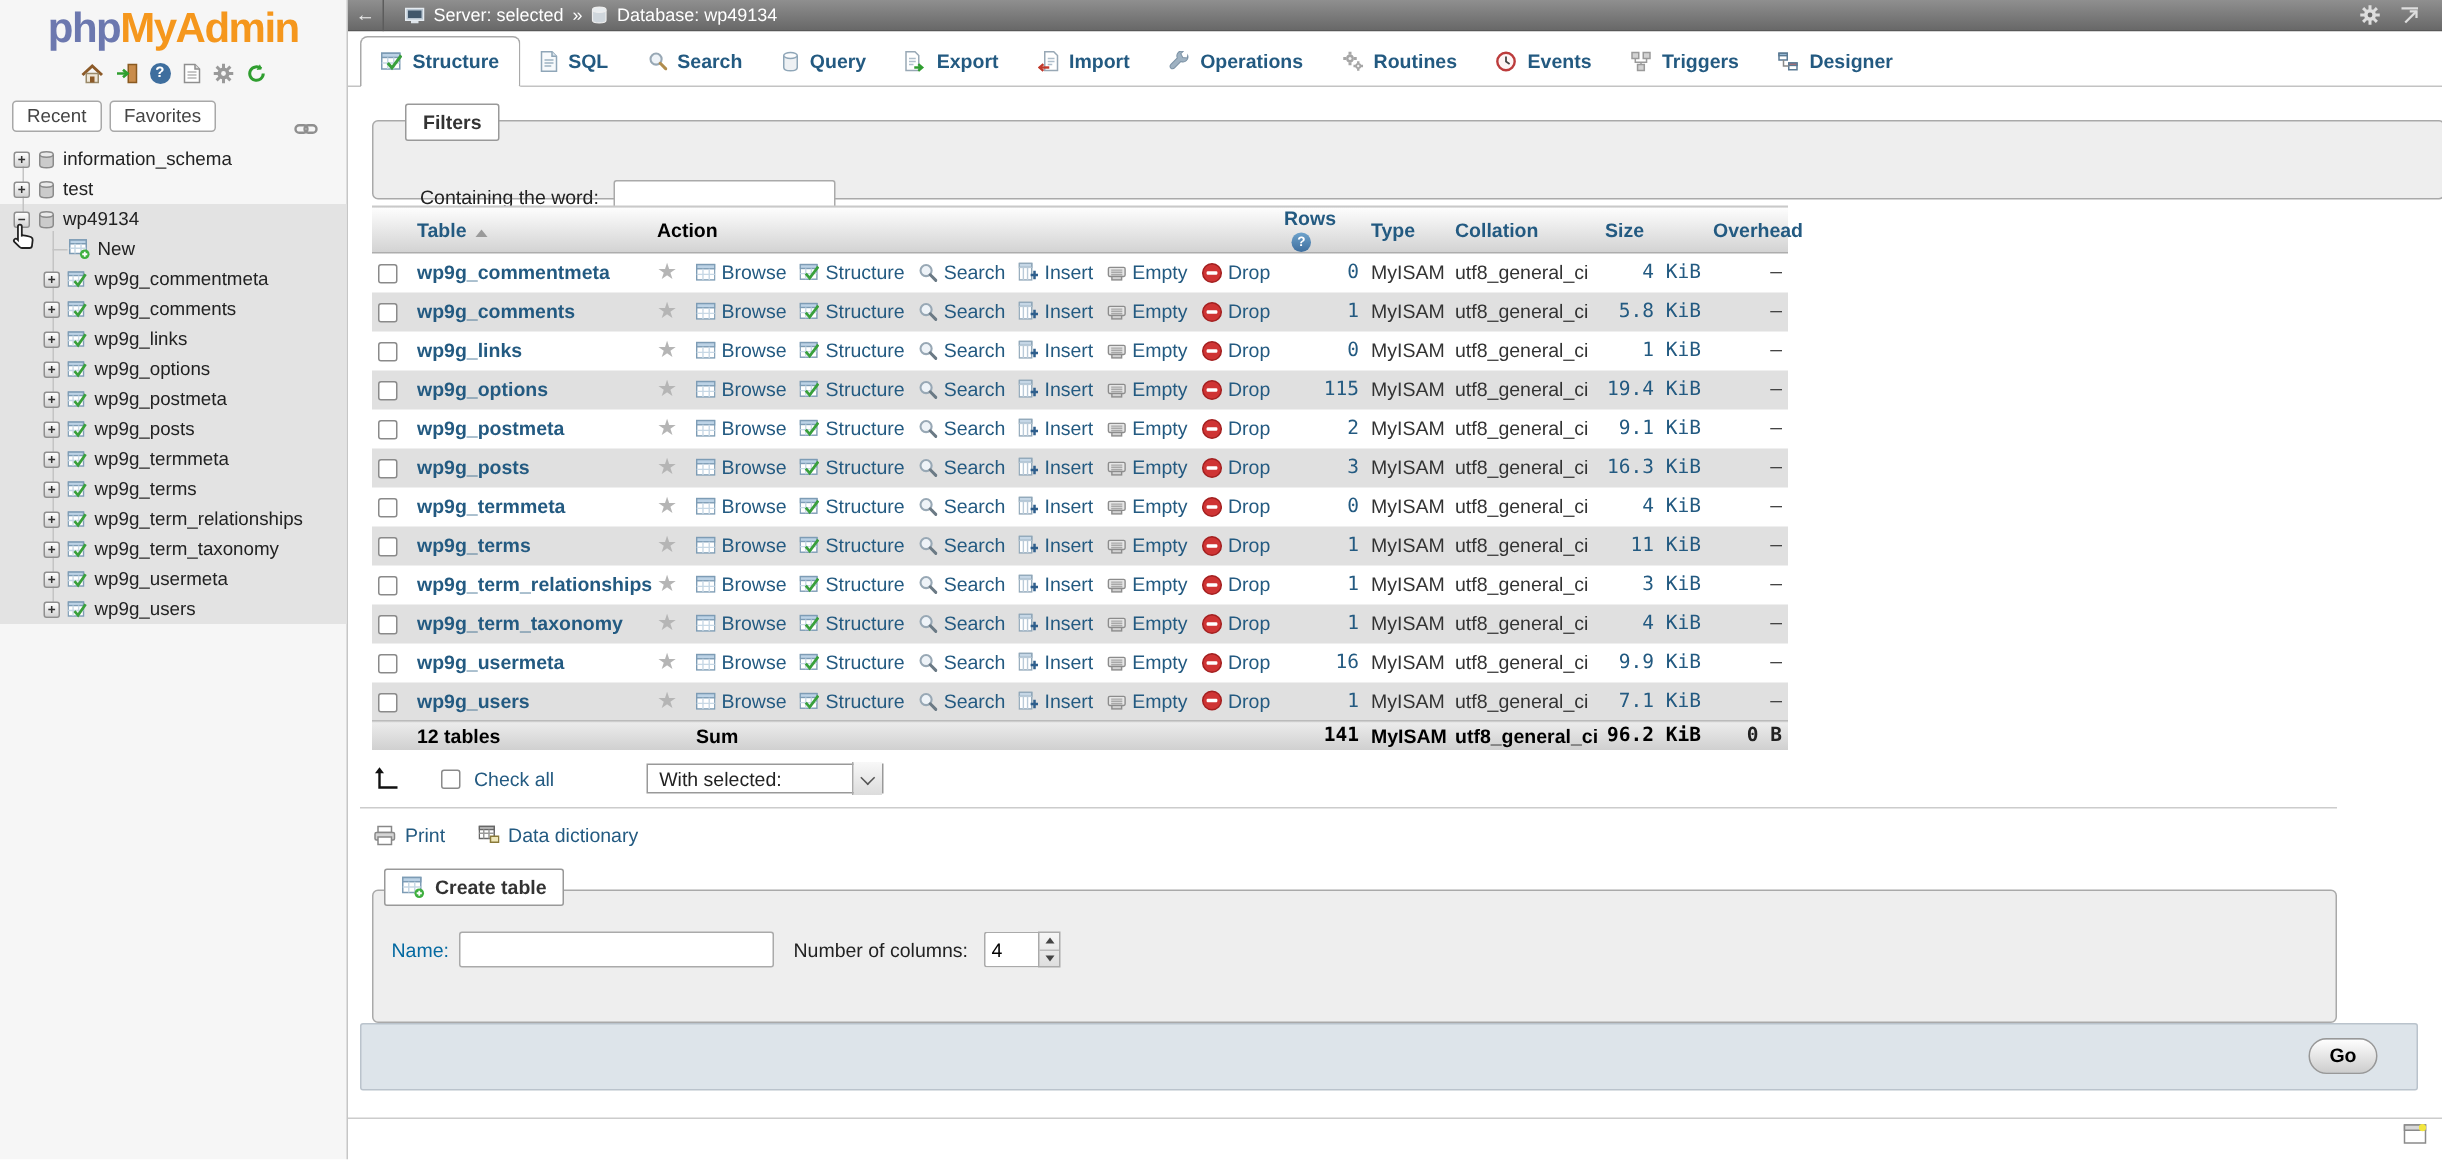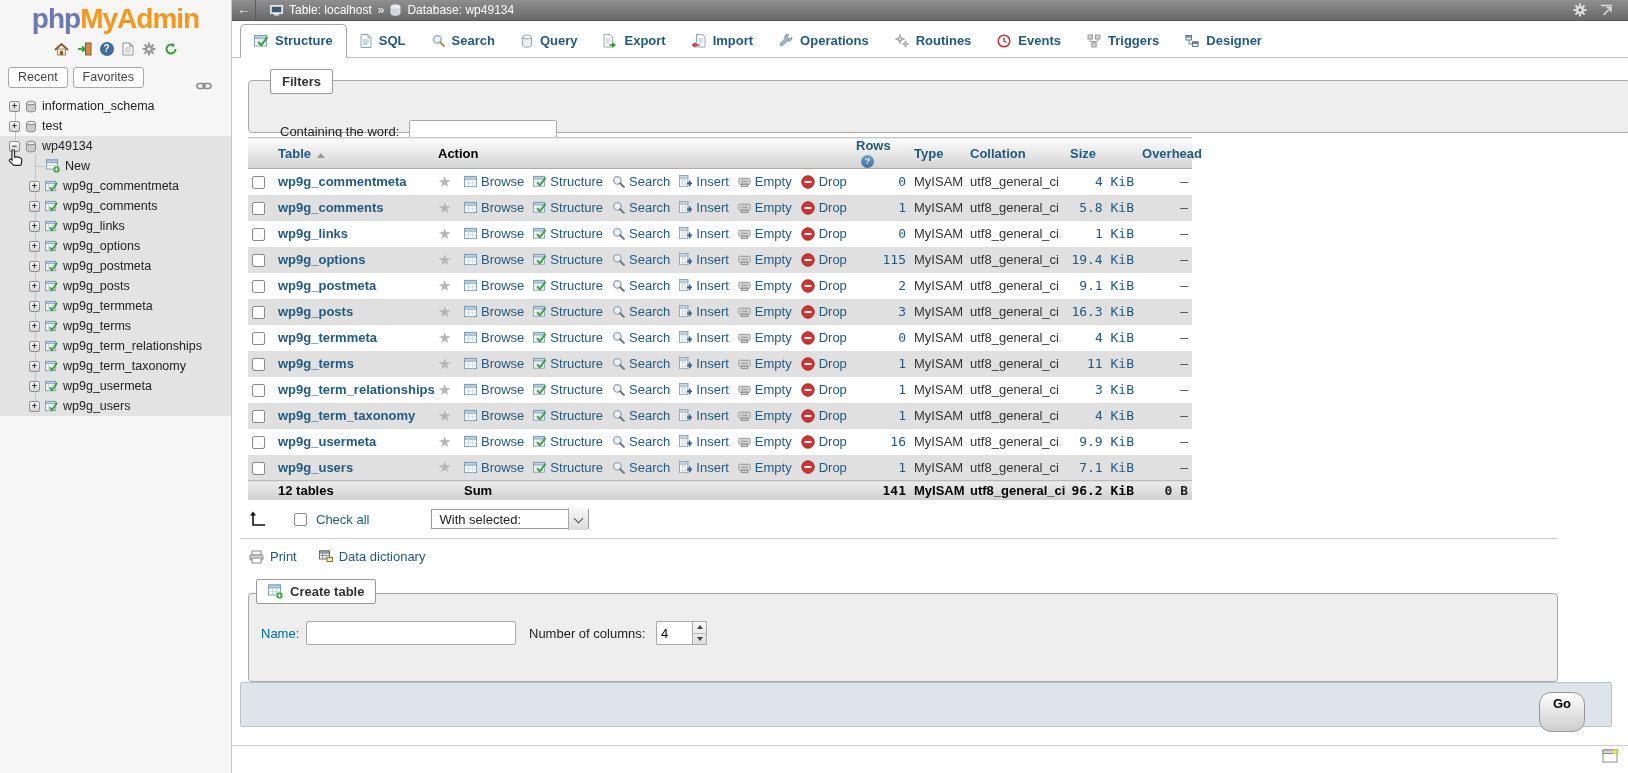--- a/index.html
+++ b/index.html
@@ -94,21 +94,21 @@
   #ct-cols-label { position:absolute; left:280px; top:32px; color:#222; }
   .numwrap { position:absolute; left:407px; top:27px; display:flex; }
   .numwrap input { width:36px; height:24px; border:1px solid #aaa; border-right:none; border-radius:2px 0 0 2px; padding:0 4px; font-size:13px; font-family:"Liberation Sans",sans-serif; }
   .spin { width:15px; height:24px; border:1px solid #aaa; background:linear-gradient(#f6f6f6,#dedede); display:flex; flex-direction:column; }
   .spin span { flex:1; position:relative; cursor:pointer; }
   .spin span.up::after { content:""; position:absolute; left:3.5px; top:3px; border-left:3.5px solid transparent; border-right:3.5px solid transparent; border-bottom:4px solid #444; }
   .spin span.dn::after { content:""; position:absolute; left:3.5px; top:3px; border-left:3.5px solid transparent; border-right:3.5px solid transparent; border-top:4px solid #444; }
   .spin span.up { border-bottom:1px solid #bbb; }
 
   #footerbar { position:absolute; left:8px; top:624px; width:1372px; height:45px; background:#dde4ea; border:1px solid #bac3cc; border-radius:2px; }
-  #go-btn { position:absolute; right:26px; top:9px; padding:3px 13px 20px; border:1px solid #989898; border-radius:12px; background:linear-gradient(#fefefe,#cdcdcd); font-weight:bold; font-size:13px; cursor:pointer; font-family:"Liberation Sans",sans-serif; }
+  #go-btn { position:absolute; right:26px; top:9px; padding:3px 13px 4px; border:1px solid #989898; border-radius:12px; background:linear-gradient(#fefefe,#cdcdcd); font-weight:bold; font-size:13px; cursor:pointer; font-family:"Liberation Sans",sans-serif; }
   #hr2 { left:0px; top:687px; width:100%; }
   #console-ico { position:absolute; right:9px; top:690px; cursor:pointer; }
 </style>
 </head>
 <body>
 
 <div id="sidebar">
   <div class="logo"><span class="p1">php</span><span class="p2">MyAdmin</span></div>
 
   <div class="nav-icons">
@@ -338,21 +338,21 @@
 <div id="main">
 
   <div id="topbar">
     <div class="backbtn">←</div>
     <div class="crumb">
       <svg width="13" height="11" viewBox="0 0 13 11">
           <rect x="0.5" y="0.5" width="12" height="8" fill="#b9c6d2" stroke="#e6ecf1"></rect>
           <rect x="2" y="2" width="9" height="5" fill="#41576b"></rect>
           <rect x="4" y="9" width="5" height="1.5" fill="#dfe5ea"></rect>
         </svg>
-      <a>Table: localhost</a>
+      <a>Server: selected</a>
       <span>»</span>
       <svg width="11" height="12" viewBox="0 0 11 12">
           <path d="M1 2.5v7c0 1 2 1.8 4.5 1.8S10 10.5 10 9.5v-7" fill="#cfd6dc" stroke="#ededed" stroke-width="0.8"></path>
           <ellipse cx="5.5" cy="2.5" rx="4.5" ry="1.8" fill="#e8ecef" stroke="#ededed" stroke-width="0.8"></ellipse>
         </svg>
       <a>Database: wp49134</a>
     </div>
     <div class="right">
       <svg width="14" height="14" viewBox="0 0 14 14">
           <g fill="#dedede">

